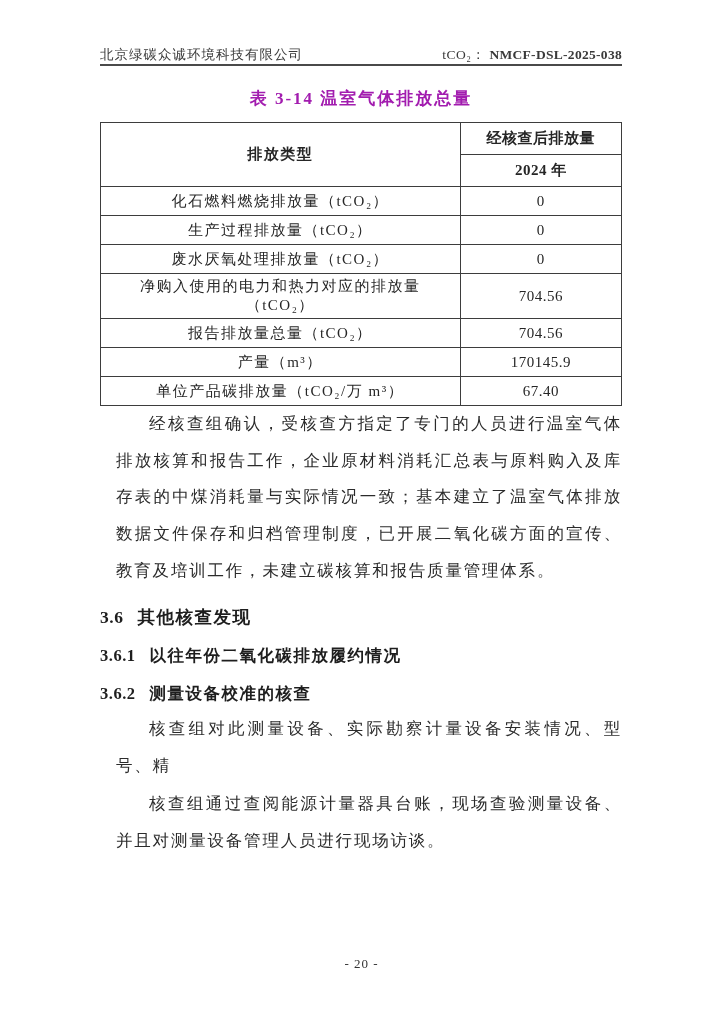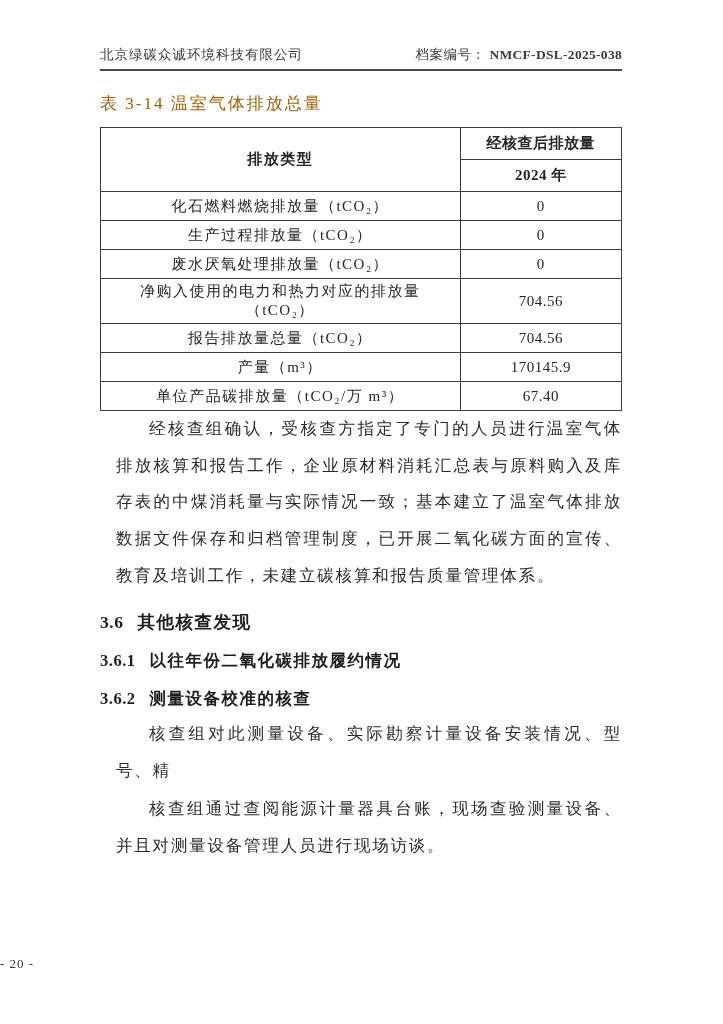--- a/index.html
+++ b/index.html
@@ -16,35 +16,34 @@
   }
   .content { padding: 46px 101px 0 100px; }
 
   
   .doc-header {
     display: flex;
     justify-content: space-between;
     align-items: flex-end;
     font-size: 13.5px;
     color: #3a3a3a;
-    padding-bottom: 5px;
     border-bottom: 2px solid #4a4a4a;
     letter-spacing: 1px;
   }
   .doc-header .file-ref { letter-spacing: 0.5px; }
   .doc-header .file-number { font-weight: bold; letter-spacing: 0.3px; }
 
   
   .table-title {
-    text-align: left;
-    font-weight: normal;
+    text-align: center;
+    font-weight: bold;
     font-size: 17px;
     margin: 21px 0 12px 0;
     letter-spacing: 2px;
-    color: #a16207;
+    color: #a21caf;
   }
 
   
   table.emissions {
     width: 100%;
     border-collapse: collapse;
     font-size: 15px;
     color: #262626;
   }
   table.emissions th, table.emissions td {
@@ -83,36 +82,36 @@
     margin: 0 0 2px 16px;
     color: #2b2b2b;
   }
 
   
   .doc-footer {
     position: absolute;
     left: 0;
     bottom: 52px;
     width: 100%;
-    text-align: left;
+    text-align: center;
     font-size: 13px;
     color: #333333;
     letter-spacing: 1px;
   }
 </style>
 </head>
 <body>
 
 <div class="page">
   <div class="content">
 
     <div class="doc-header">
       <span class="company">北京绿碳众诚环境科技有限公司</span>
       <span class="file-ref">
-        <span>档案编号：</span>
+        <span>tCO₂：</span>
         <span class="file-number">NMCF-DSL-2025-038</span>
       </span>
     </div>
 
     <div class="table-title">表 3-14 温室气体排放总量</div>
 
     <table class="emissions">
       <tbody>
         <tr class="hdr-row">
           <th rowspan="2">排放类型</th>

